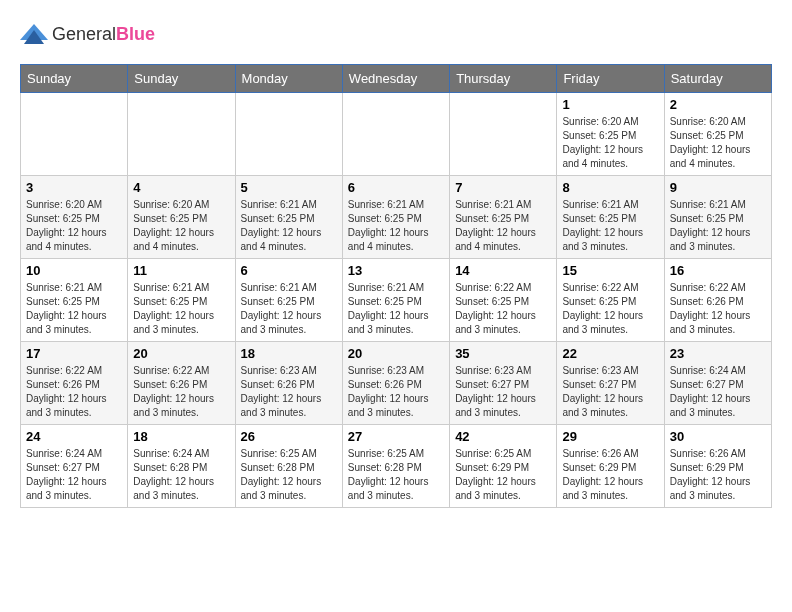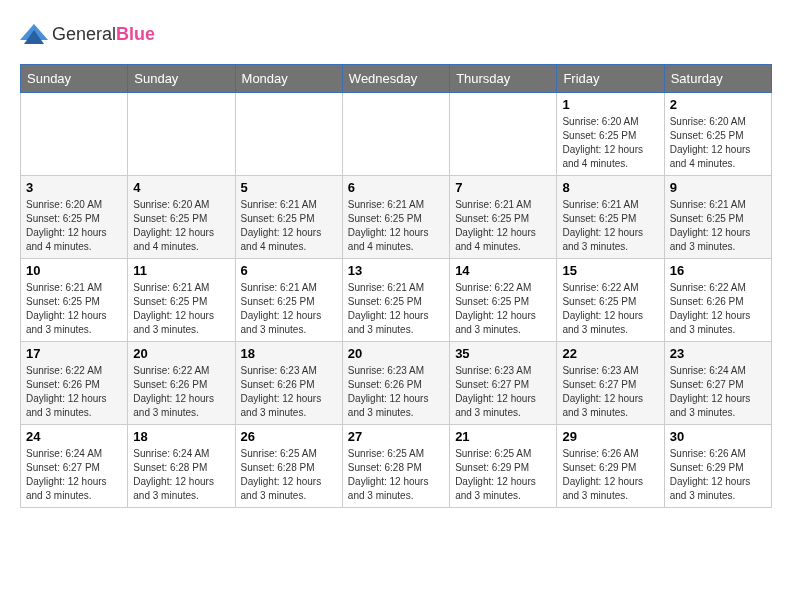--- a/index.html
+++ b/index.html
@@ -285,21 +285,21 @@
 Sunset: 6:28 PM
 Daylight: 12 hours and 3 minutes.</div>
         </td>
         <td>
           <span class="day-number">27</span>
           <div class="day-info" style="white-space: pre-line;">Sunrise: 6:25 AM
 Sunset: 6:28 PM
 Daylight: 12 hours and 3 minutes.</div>
         </td>
         <td>
-          <span class="day-number">21</span>
+          <span class="day-number">42</span>
           <div class="day-info" style="white-space: pre-line;">Sunrise: 6:25 AM
 Sunset: 6:29 PM
 Daylight: 12 hours and 3 minutes.</div>
         </td>
         <td>
           <span class="day-number">29</span>
           <div class="day-info" style="white-space: pre-line;">Sunrise: 6:26 AM
 Sunset: 6:29 PM
 Daylight: 12 hours and 3 minutes.</div>
         </td>

